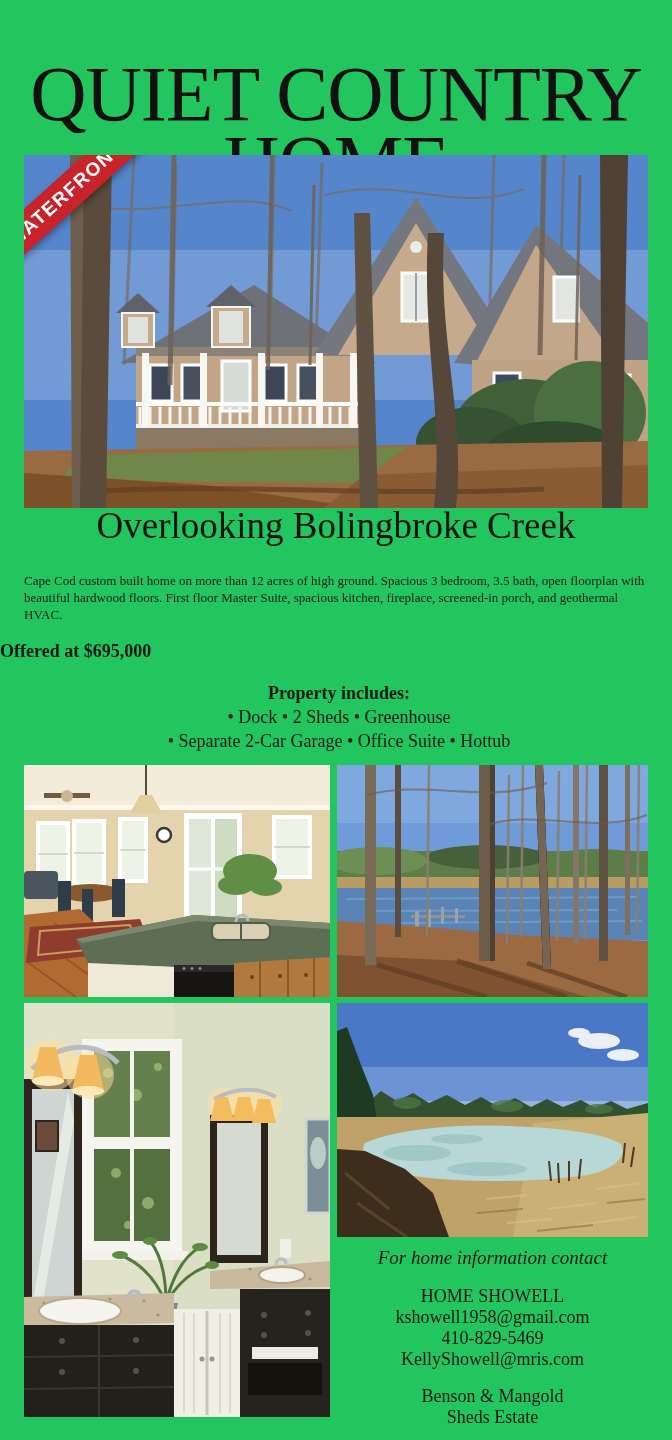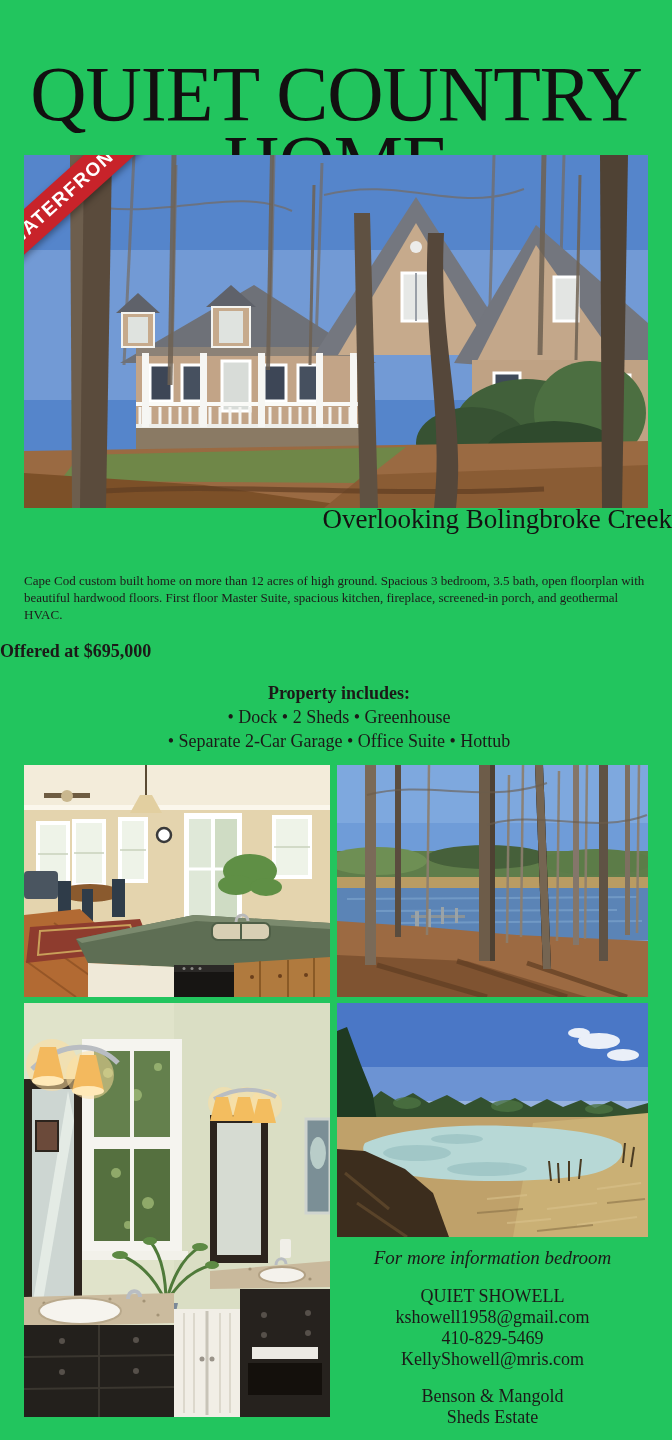--- a/index.html
+++ b/index.html
@@ -21,22 +21,22 @@
 
   
   .ribbon{position:absolute;left:-88px;top:22px;width:260px;height:34px;
           background:#c8232a;transform:rotate(-42deg);
           display:flex;align-items:center;justify-content:center;
           box-shadow:0 3px 6px rgba(0,0,0,.35);}
   .ribbon span{font-family:"Liberation Sans",sans-serif;font-weight:bold;font-size:19px;
                letter-spacing:1.5px;color:#ffffff;}
 
   
-  .subtitle{position:absolute;top:504px;left:0;right:0;text-align:right;
-            font-size:27px;color:#151212;}
+  .subtitle{position:absolute;top:504px;left:0;right:0;text-align:center;
+            font-size:37px;color:#151212;}
   .description{position:absolute;top:573px;left:24px;width:624px;
                font-size:13px;line-height:1.3;color:#1e1b1a;}
   .offer{position:absolute;top:641px;left:0;right:0;text-align:left;
          font-size:18px;font-weight:bold;}
   .property{position:absolute;top:681px;left:6px;right:0;text-align:center;
             font-size:18px;line-height:24px;}
   .property .ph{font-weight:bold;}
 
   
   .contact{position:absolute;top:1247px;left:337px;width:311px;text-align:center;}
@@ -486,22 +486,22 @@
       </g>
       <g stroke="#8a7248" stroke-width="2" opacity="0.6">
         <line x1="140" y1="210" x2="186" y2="206"></line>
           <line x1="200" y1="228" x2="256" y2="222"></line>
         <line x1="270" y1="200" x2="308" y2="196"></line>
       </g>
     </svg>
   </div>
 
   <div class="contact">
-    <p class="intro">For more information bedroom</p>
-    <p>QUIET SHOWELL</p>
+    <p class="intro">For home information contact</p>
+    <p>HOME SHOWELL</p>
     <p>kshowell1958@gmail.com</p>
     <p>410-829-5469</p>
     <p>KellyShowell@mris.com</p>
     <p class="brokerage">Benson &amp; Mangold</p>
     <p>Sheds Estate</p>
   </div>
 
 </div>
 
 </body></html>

